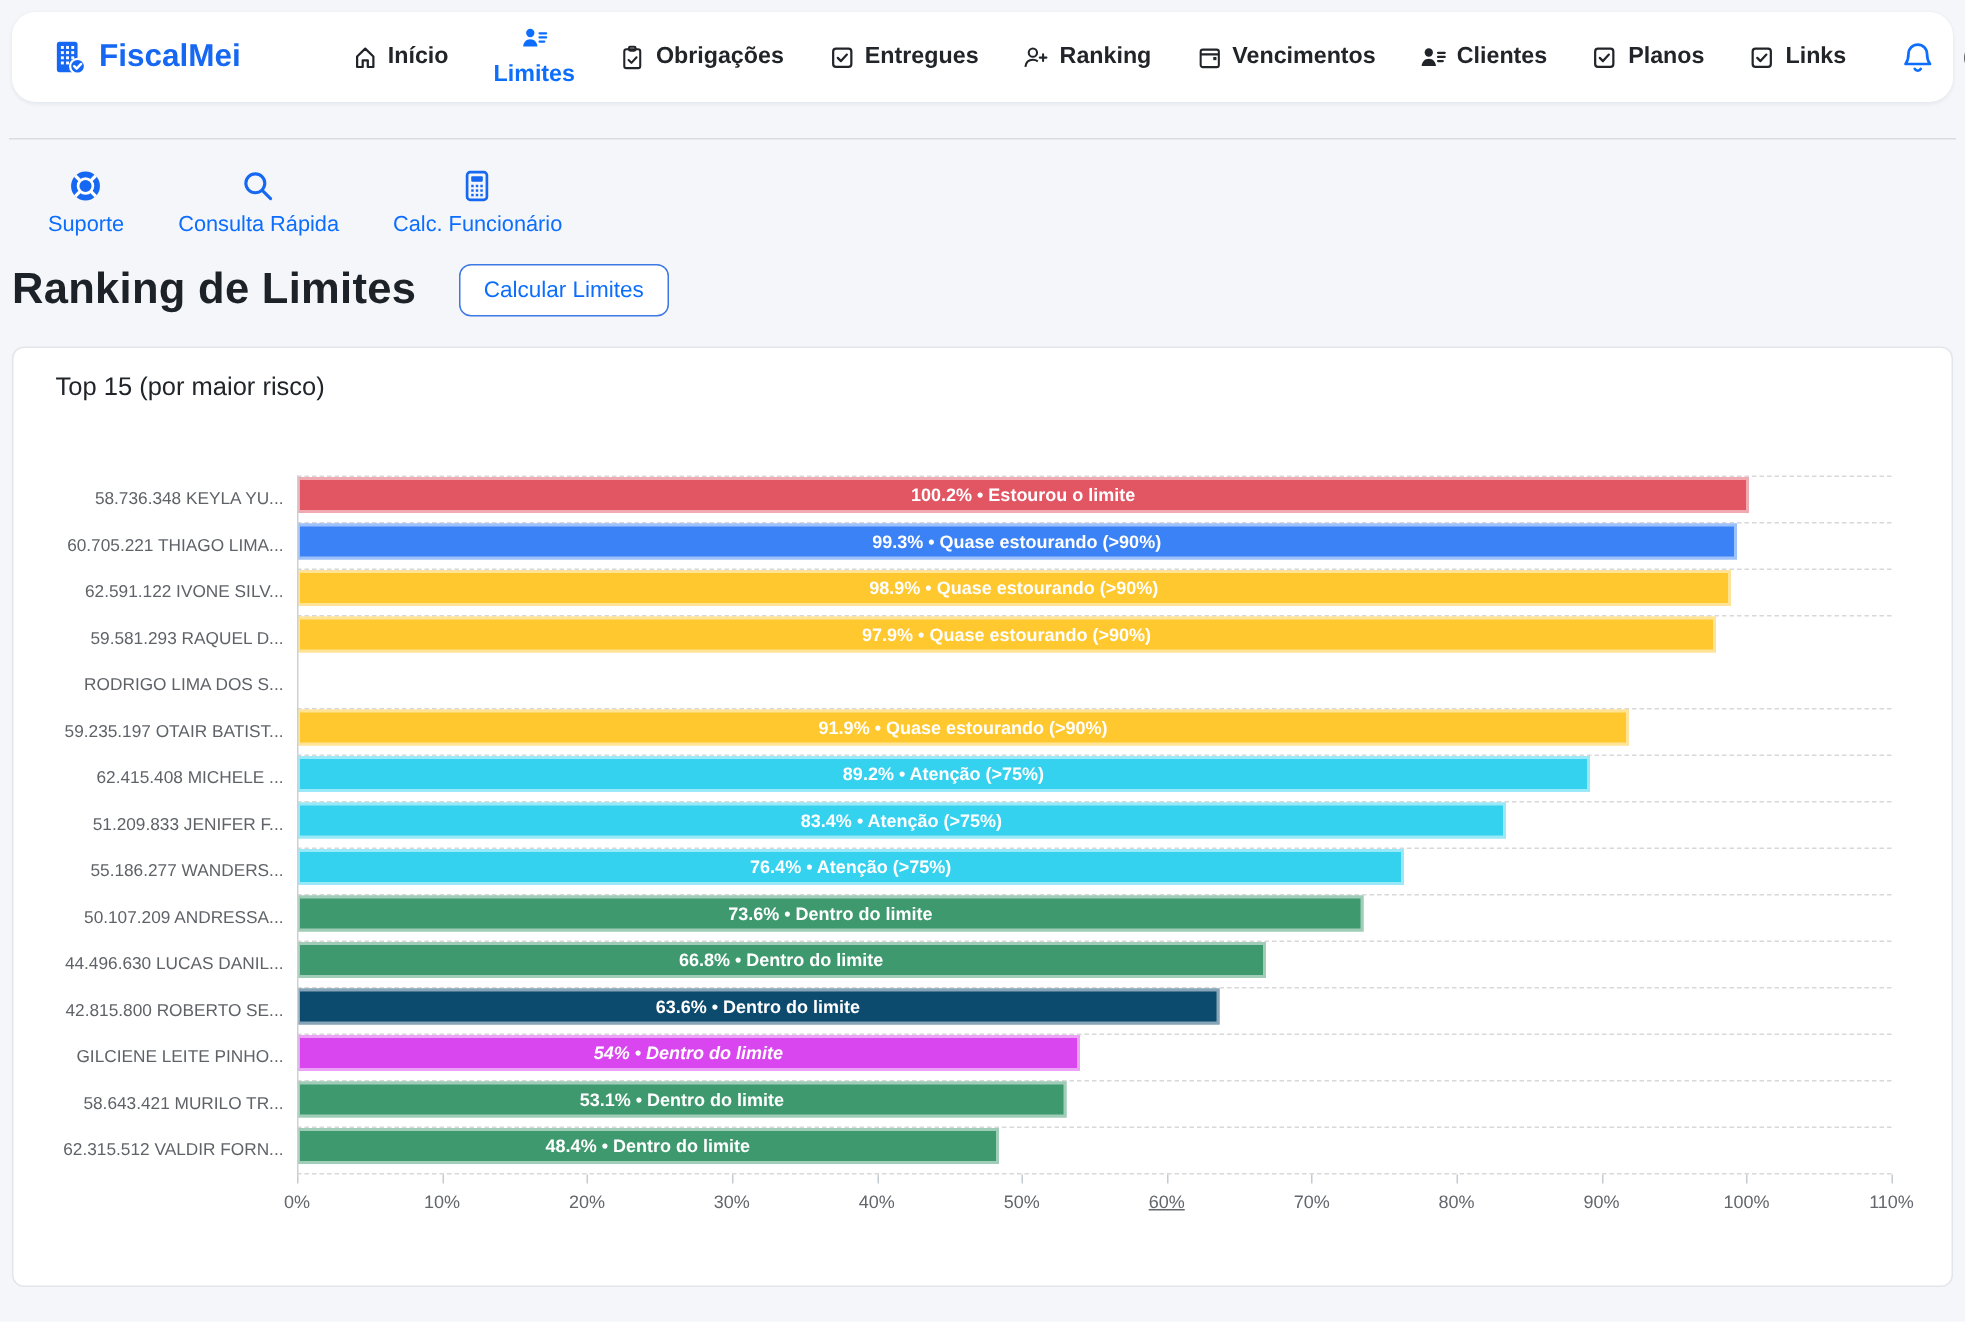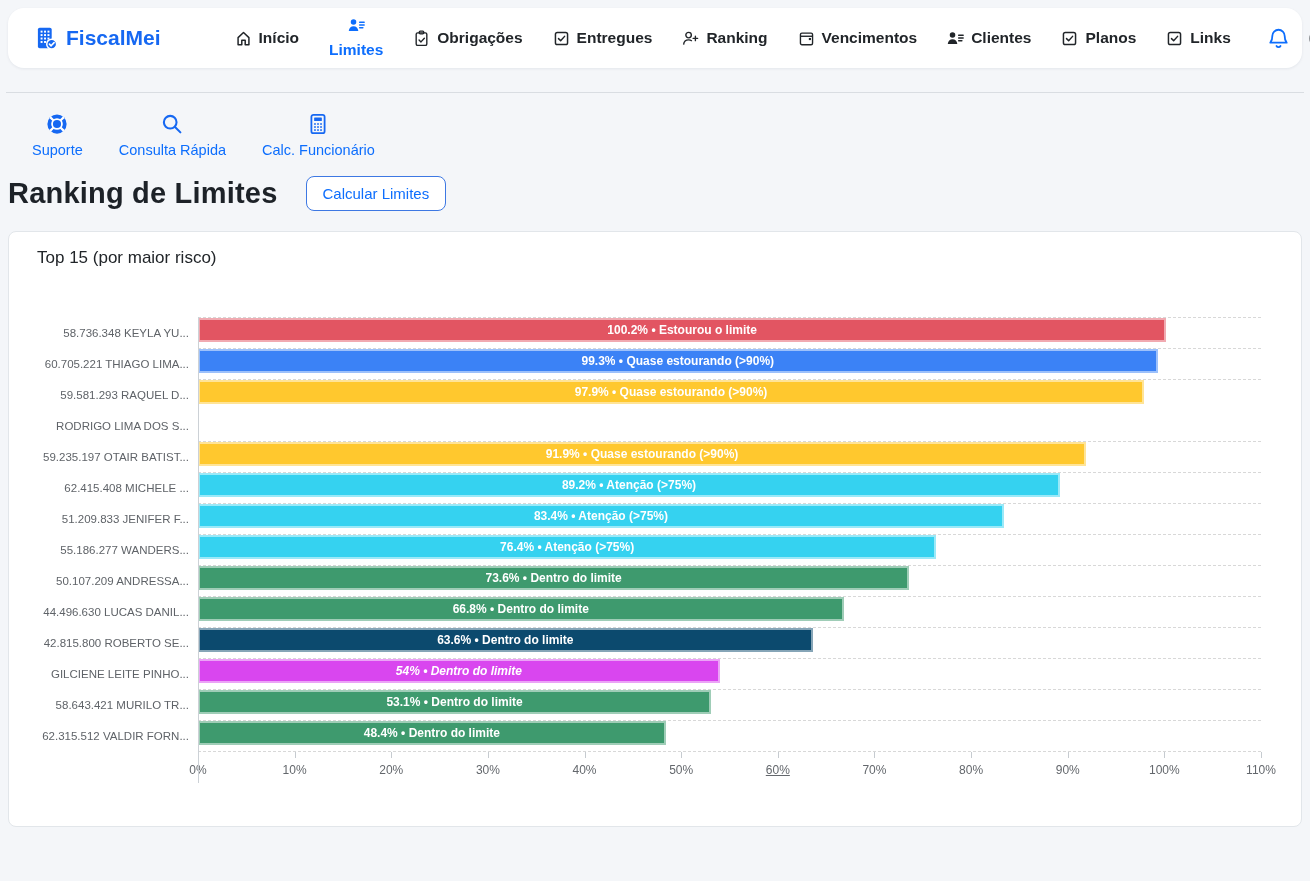--- a/index.html
+++ b/index.html
@@ -272,20 +272,28 @@
             <div class="bar" style="width: 91.0909%; background: rgb(226, 85, 98);">
               <span class="bar-text">100.2% • Estourou o limite</span>
             </div>
           </div>
         </div>
         <div class="crow">
           <div class="crow-label">60.705.221 THIAGO LIMA...</div>
           <div class="crow-plot">
             <div class="bar" style="width: 90.2727%; background: #3b82f6;">
               <span class="bar-text">99.3% • Quase estourando (&gt;90%)</span>
+            </div>
+          </div>
+        </div>
+        <div class="crow">
+          <div class="crow-label">62.591.122 IVONE SILV...</div>
+          <div class="crow-plot">
+            <div class="bar" style="width: 89.9091%; background: rgb(255, 200, 46);">
+              <span class="bar-text">98.9% • Quase estourando (&gt;90%)</span>
             </div>
           </div>
         </div>
         <div class="crow">
           <div class="crow-label">59.581.293 RAQUEL D...</div>
           <div class="crow-plot">
             <div class="bar" style="width: 89%; background: rgb(255, 200, 46);">
               <span class="bar-text">97.9% • Quase estourando (&gt;90%)</span>
             </div>
           </div>

